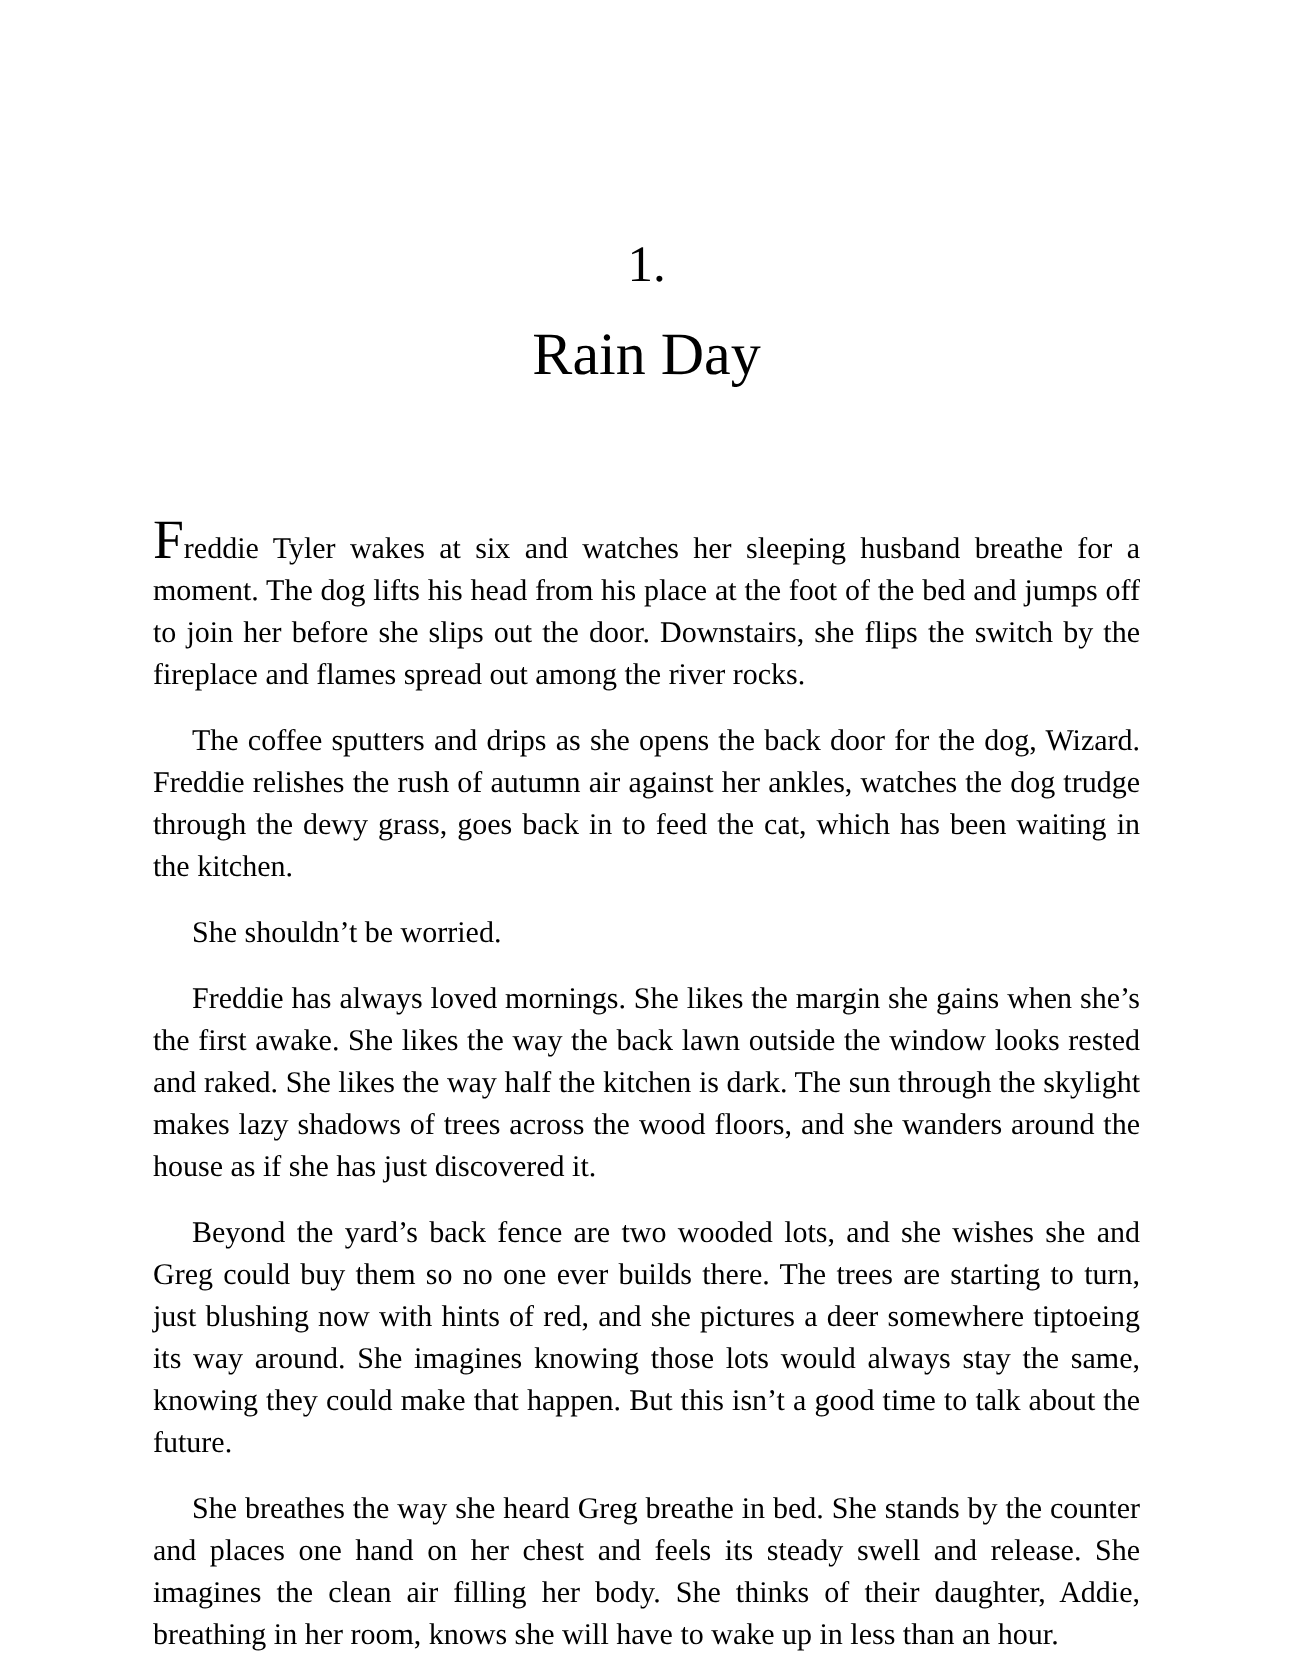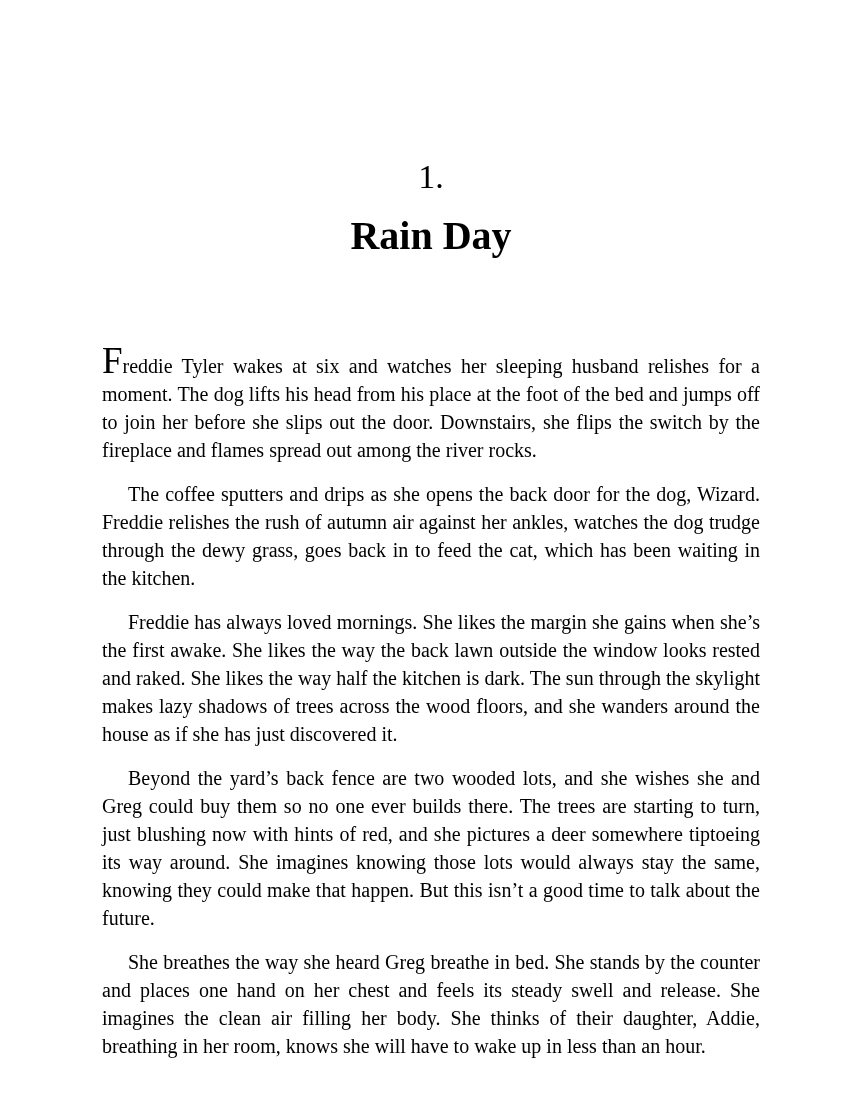--- a/index.html
+++ b/index.html
@@ -22,21 +22,21 @@
     text-align: center;
   }
   .chapter-number {
     font-size: 34px;
     line-height: 1;
     font-weight: normal;
   }
   .chapter-title {
     font-size: 40px;
     line-height: 1;
-    font-weight: bold;
+    font-weight: normal;
     margin: 22px 0 0 0;
   }
   .body-text {
     margin-top: 96px;
     font-size: 20px;
     line-height: 28px;
     text-align: justify;
     text-justify: inter-word;
   }
   .body-text p {
@@ -58,24 +58,25 @@
 
 <div class="page">
 
   <header class="chapter-header">
     <div class="chapter-number">1.</div>
     <h1 class="chapter-title">Rain Day</h1>
   </header>
 
   <main class="body-text">
 
-    <p class="para-first"><span class="initial-cap">F</span><span>reddie Tyler wakes at six and watches her sleeping husband relishes for a moment. The dog lifts his head from his place at the foot of the bed and jumps off to join her before she slips out the door. Downstairs, she flips the switch by the fireplace and flames spread out among the river rocks.</span></p>
+    <p class="para-first"><span class="initial-cap">F</span><span>reddie Tyler wakes at six and watches her sleeping husband breathe for a moment. The dog lifts his head from his place at the foot of the bed and jumps off to join her before she slips out the door. Downstairs, she flips the switch by the fireplace and flames spread out among the river rocks.</span></p>
 
     <p class="indented">The coffee sputters and drips as she opens the back door for the dog, Wizard. Freddie relishes the rush of autumn air against her ankles, watches the dog trudge through the dewy grass, goes back in to feed the cat, which has been waiting in the kitchen.</p>
 
+    <p class="indented">She shouldn’t be worried.</p>
 
     <p class="indented">Freddie has always loved mornings. She likes the margin she gains when she’s the first awake. She likes the way the back lawn outside the window looks rested and raked. She likes the way half the kitchen is dark. The sun through the skylight makes lazy shadows of trees across the wood floors, and she wanders around the house as if she has just discovered it.</p>
 
     <p class="indented">Beyond the yard’s back fence are two wooded lots, and she wishes she and Greg could buy them so no one ever builds there. The trees are starting to turn, just blushing now with hints of red, and she pictures a deer somewhere tiptoeing its way around. She imagines knowing those lots would always stay the same, knowing they could make that happen. But this isn’t a good time to talk about the future.</p>
 
     <p class="indented">She breathes the way she heard Greg breathe in bed. She stands by the counter and places one hand on her chest and feels its steady swell and release. She imagines the clean air filling her body. She thinks of their daughter, Addie, breathing in her room, knows she will have to wake up in less than an hour.</p>
 
   </main>
 
 </div>

